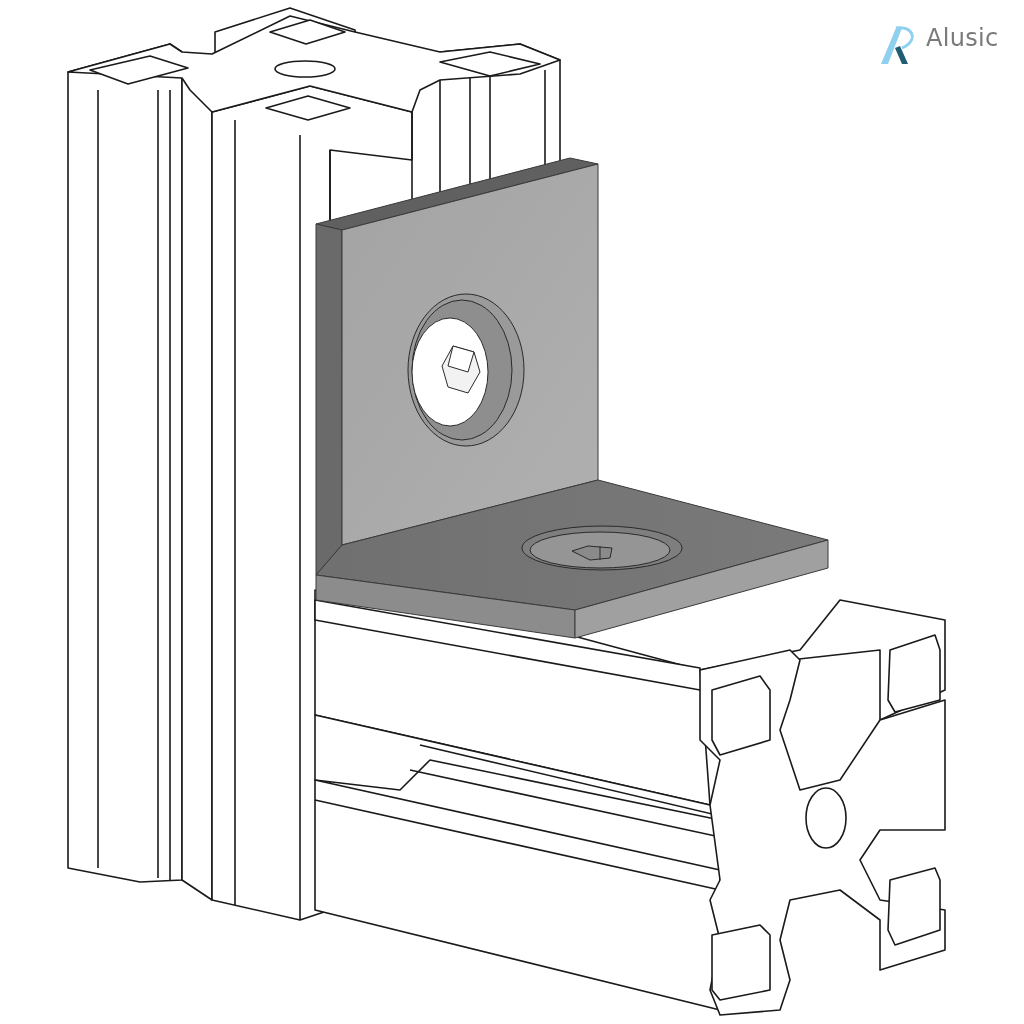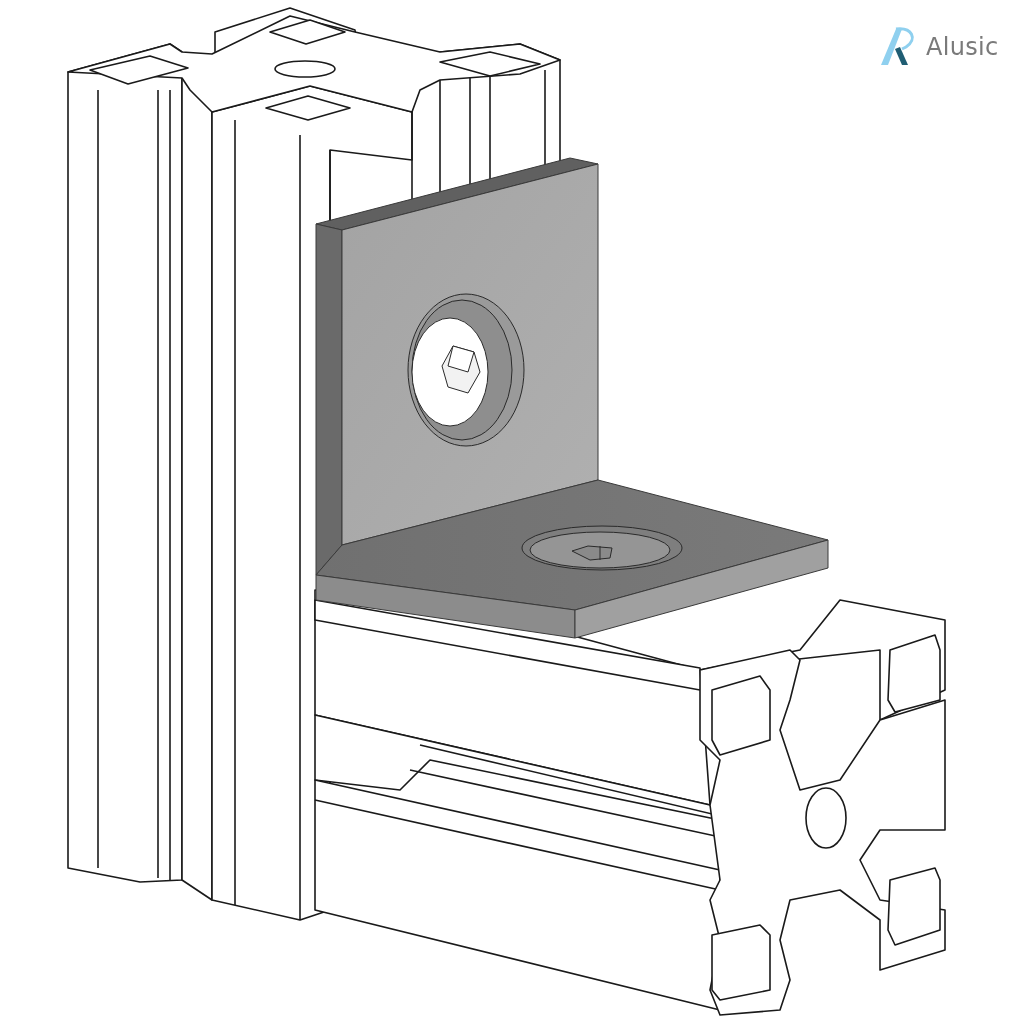--- a/index.html
+++ b/index.html
@@ -1,19 +1,19 @@
 <!DOCTYPE html>
 <html><head>
 <meta charset="utf-8">
 <style>
   html, body { margin:0; padding:0; background:#ffffff; }
   body { width:1024px; height:1024px; position:relative; overflow:hidden;
          font-family:"Liberation Sans", sans-serif; }
   #scene { position:absolute; left:0; top:0; width:1024px; height:1024px; }
-  .logo { position:absolute; left:878px; top:24px; height:46px; display:flex; align-items:center; }
+  .logo { position:absolute; left:878px; top:24px; height:46px; display:flex; }
   .logo-text { font-family:"DejaVu Sans", sans-serif; font-size:24px; color:#7a7a7a; margin-left:6px; letter-spacing:0.3px; }
 </style>
 </head>
 <body>
 
 <svg id="scene" viewBox="0 0 1024 1024" xmlns="http://www.w3.org/2000/svg">
   <defs>
     <linearGradient id="gFront" x1="0" y1="0" x2="1" y2="1">
       <stop offset="0" stop-color="#a3a3a3"></stop>
       <stop offset="1" stop-color="#b0b0b0"></stop>

